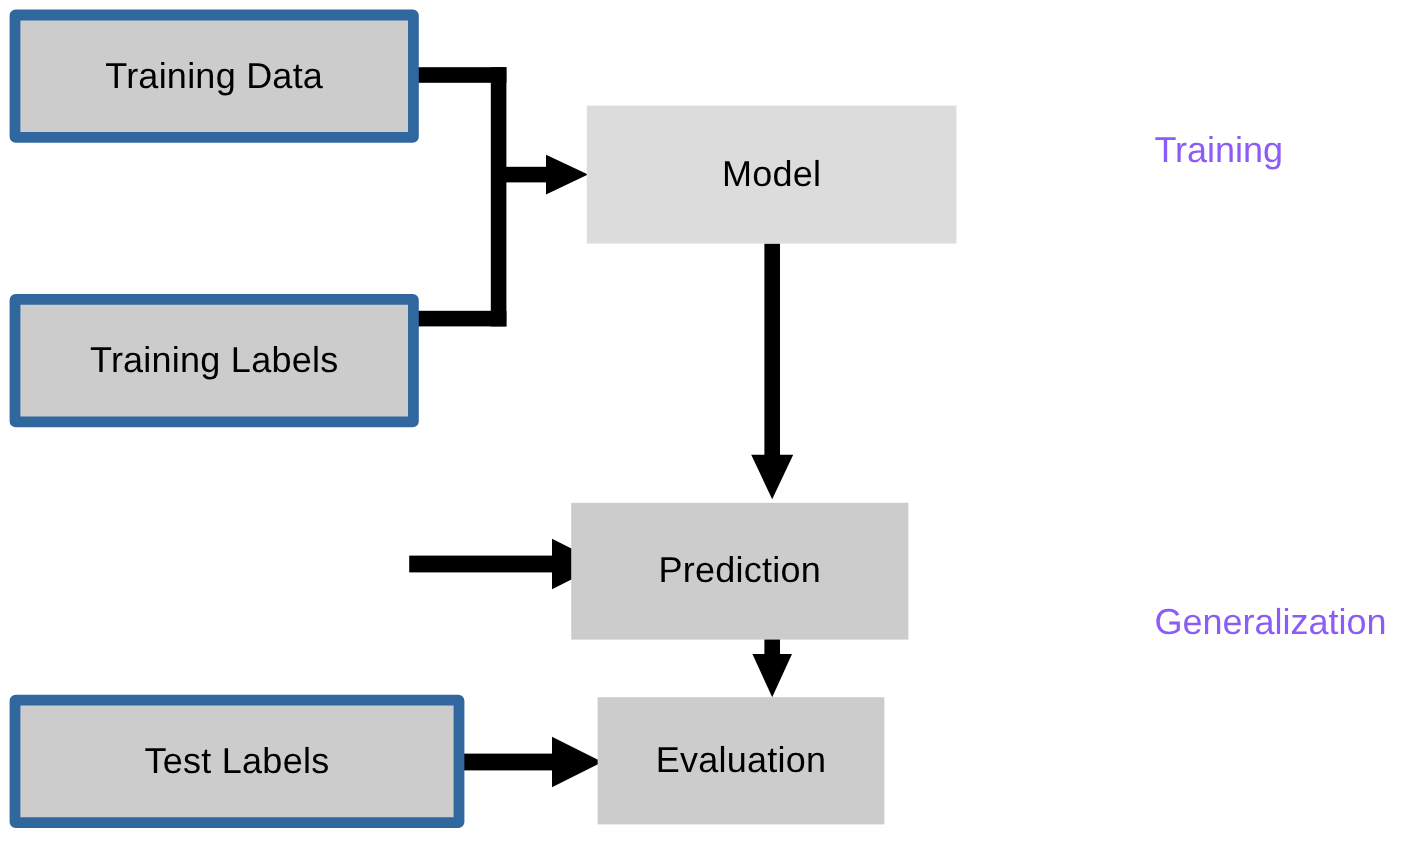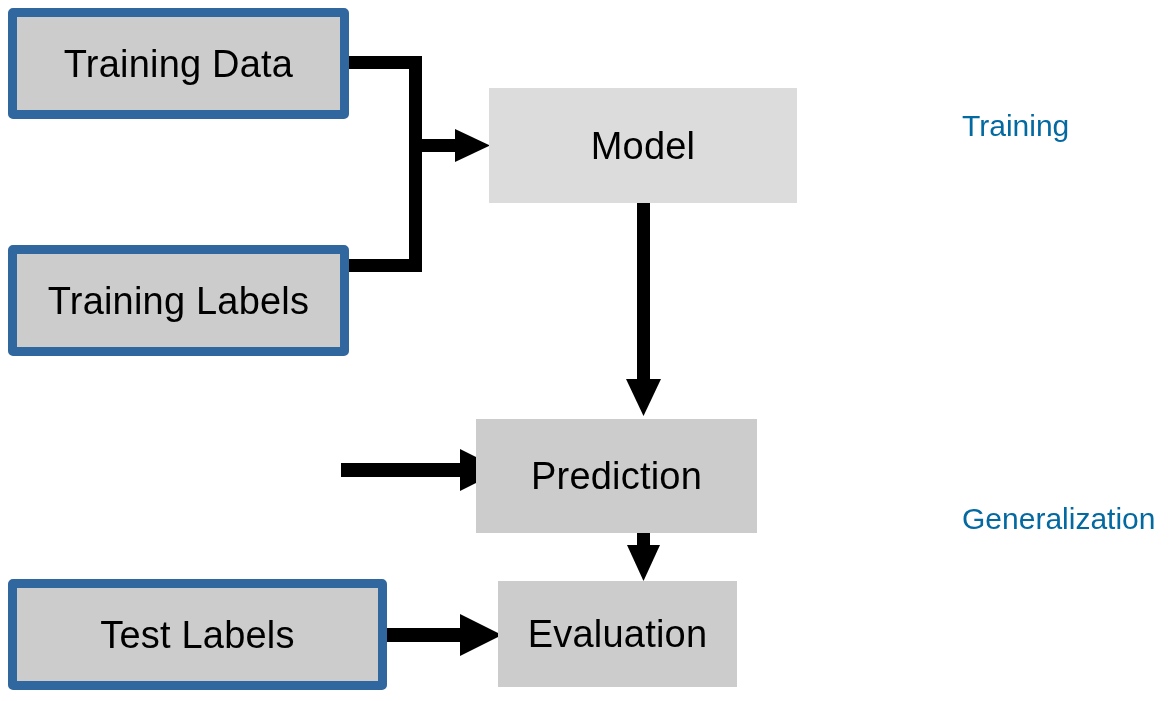--- a/index.html
+++ b/index.html
@@ -15,42 +15,42 @@
     overflow: hidden;
     font-family: "Liberation Sans", sans-serif;
   }
   .node {
     position: absolute;
     box-sizing: border-box;
     display: flex;
     align-items: center;
     justify-content: center;
     color: #000000;
-    font-size: 38px;
+    font-size: 30px;
     line-height: 1;
     letter-spacing: 0.2px;
     white-space: nowrap;
   }
   
   .node.input-node {
     background: #cccccc;
     border: 9px solid #31679f;
     border-radius: 5px;
   }
   
   .node.process-node {
     background: #dcdcdc;
     border: 0;
   }
   .node.process-node.mid {
     background: #cccccc;
   }
   .phase-label {
     position: absolute;
-    color: #0369a1;
+    color: #8b5cf6;
     font-size: 30px;
     line-height: 1;
     white-space: nowrap;
   }
   .edge-layer {
     position: absolute;
     left: 0;
     top: 0;
     width: 1170px;
     height: 701px;

